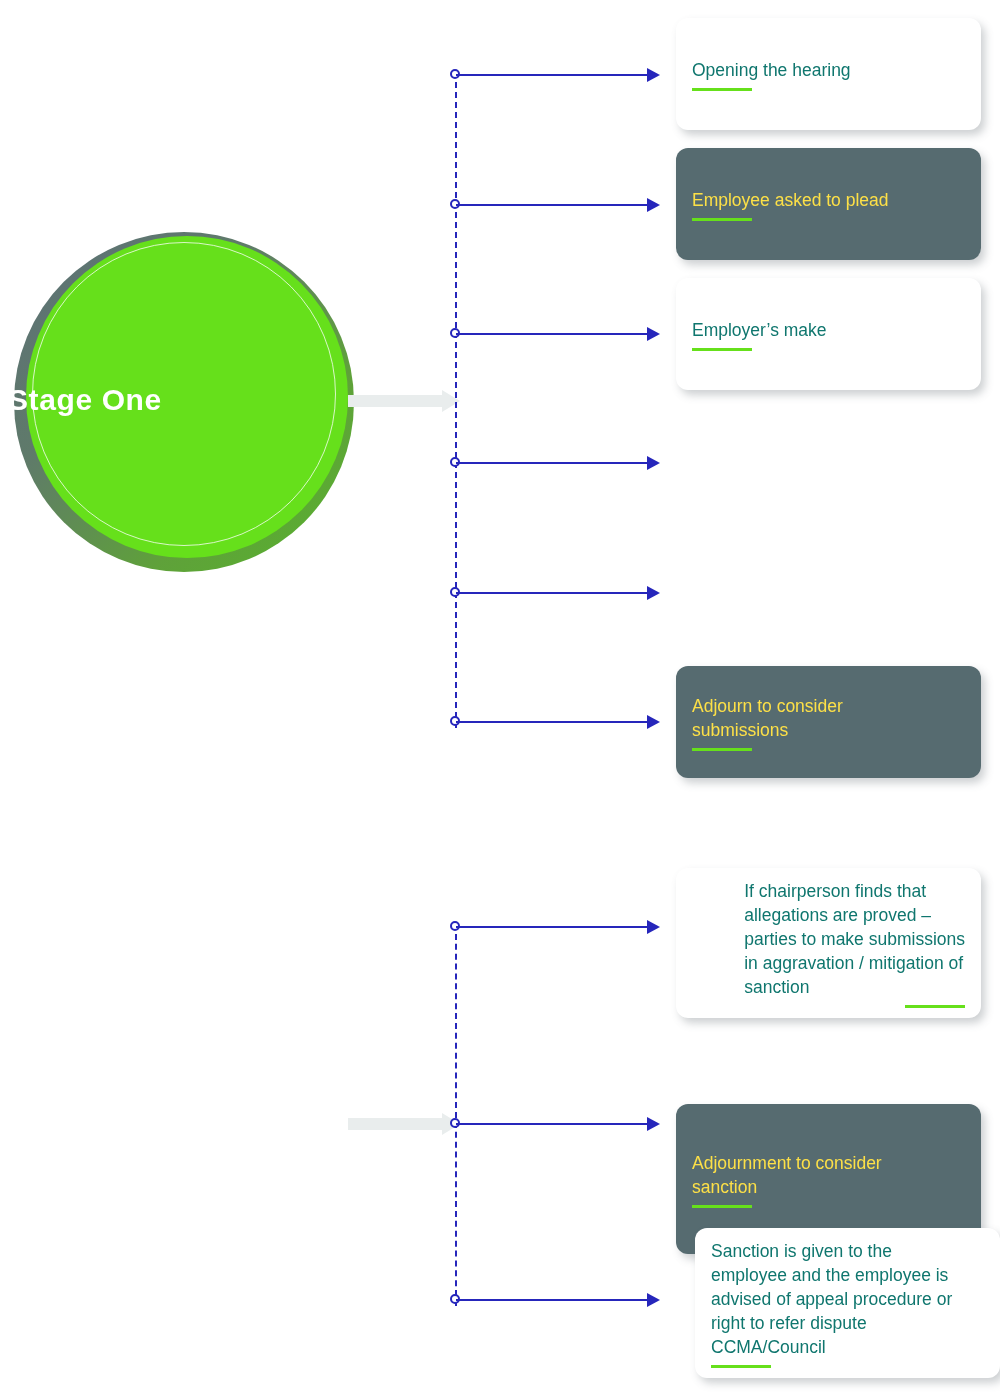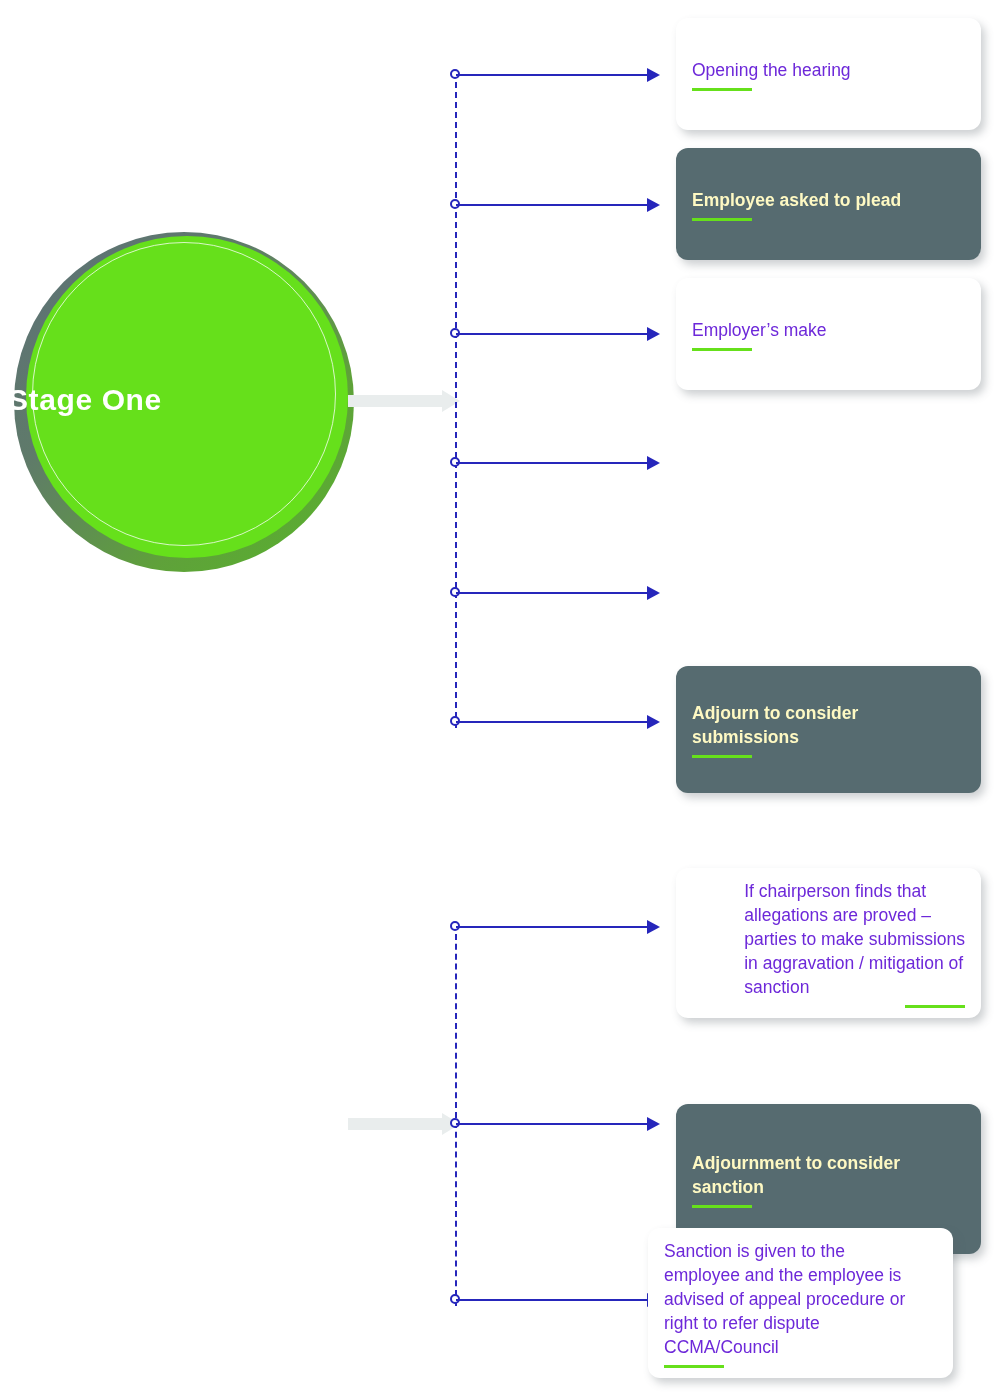--- a/index.html
+++ b/index.html
@@ -133,28 +133,27 @@
     padding: 0 16px;
     display: flex;
     flex-direction: column;
     justify-content: center;
     box-shadow: 4px 5px 9px rgba(90,100,105,0.30);
   }
   .card.light {
     background: #ffffff;
   }
   .card.light .card-text {
-    color: #6d28d9;
+    color: #0f766e;
   }
   .card.dark {
     background: #566b70;
   }
   .card.dark .card-text {
-    color: #fef9c3;
-    font-weight: bold;
+    color: #fde047;
   }
   .card-text {
     font-size: 17.5px;
     line-height: 24px;
     white-space: pre-line;
   }
   .card-underline {
     margin-top: 6px;
     width: 60px;
     height: 3px;
@@ -220,21 +219,21 @@
     <div class="card-underline"></div>
   </div>
 
   <div class="card light" style="left:676px; top:278px; width:305px; height:112px;">
     <div class="card-text">Employer’s make</div>
     <div class="card-underline"></div>
   </div>
 
 
 
-  <div class="card dark" style="left:676px; top:666px; width:305px; height:127px;">
+  <div class="card dark" style="left:676px; top:666px; width:305px; height:112px;">
     <div class="card-text">Adjourn to consider
 submissions</div>
     <div class="card-underline"></div>
   </div>
 
 
   <div class="grey-arrow" style="left:348px; top:1113px; width:112px;">
     <div class="shaft" style="width:94px;"></div>
     <div class="head" style="left:94px;"></div>
   </div>
@@ -265,21 +264,21 @@
 sanction</div>
     <div class="card-underline"></div>
   </div>
 
   <div class="card dark" style="left:676px; top:1104px; width:305px; height:150px;">
     <div class="card-text">Adjournment to consider
 sanction</div>
     <div class="card-underline"></div>
   </div>
 
-  <div class="card light" style="left:648px; top:1228px; width:305px; height:150px;">
+  <div class="card light" style="left:695px; top:1228px; width:305px; height:150px;">
     <div class="card-text">Sanction is given to the
 employee and the employee is
 advised of appeal procedure or
 right to refer dispute
 CCMA/Council</div>
     <div class="card-underline"></div>
   </div>
 
 </div>
 

